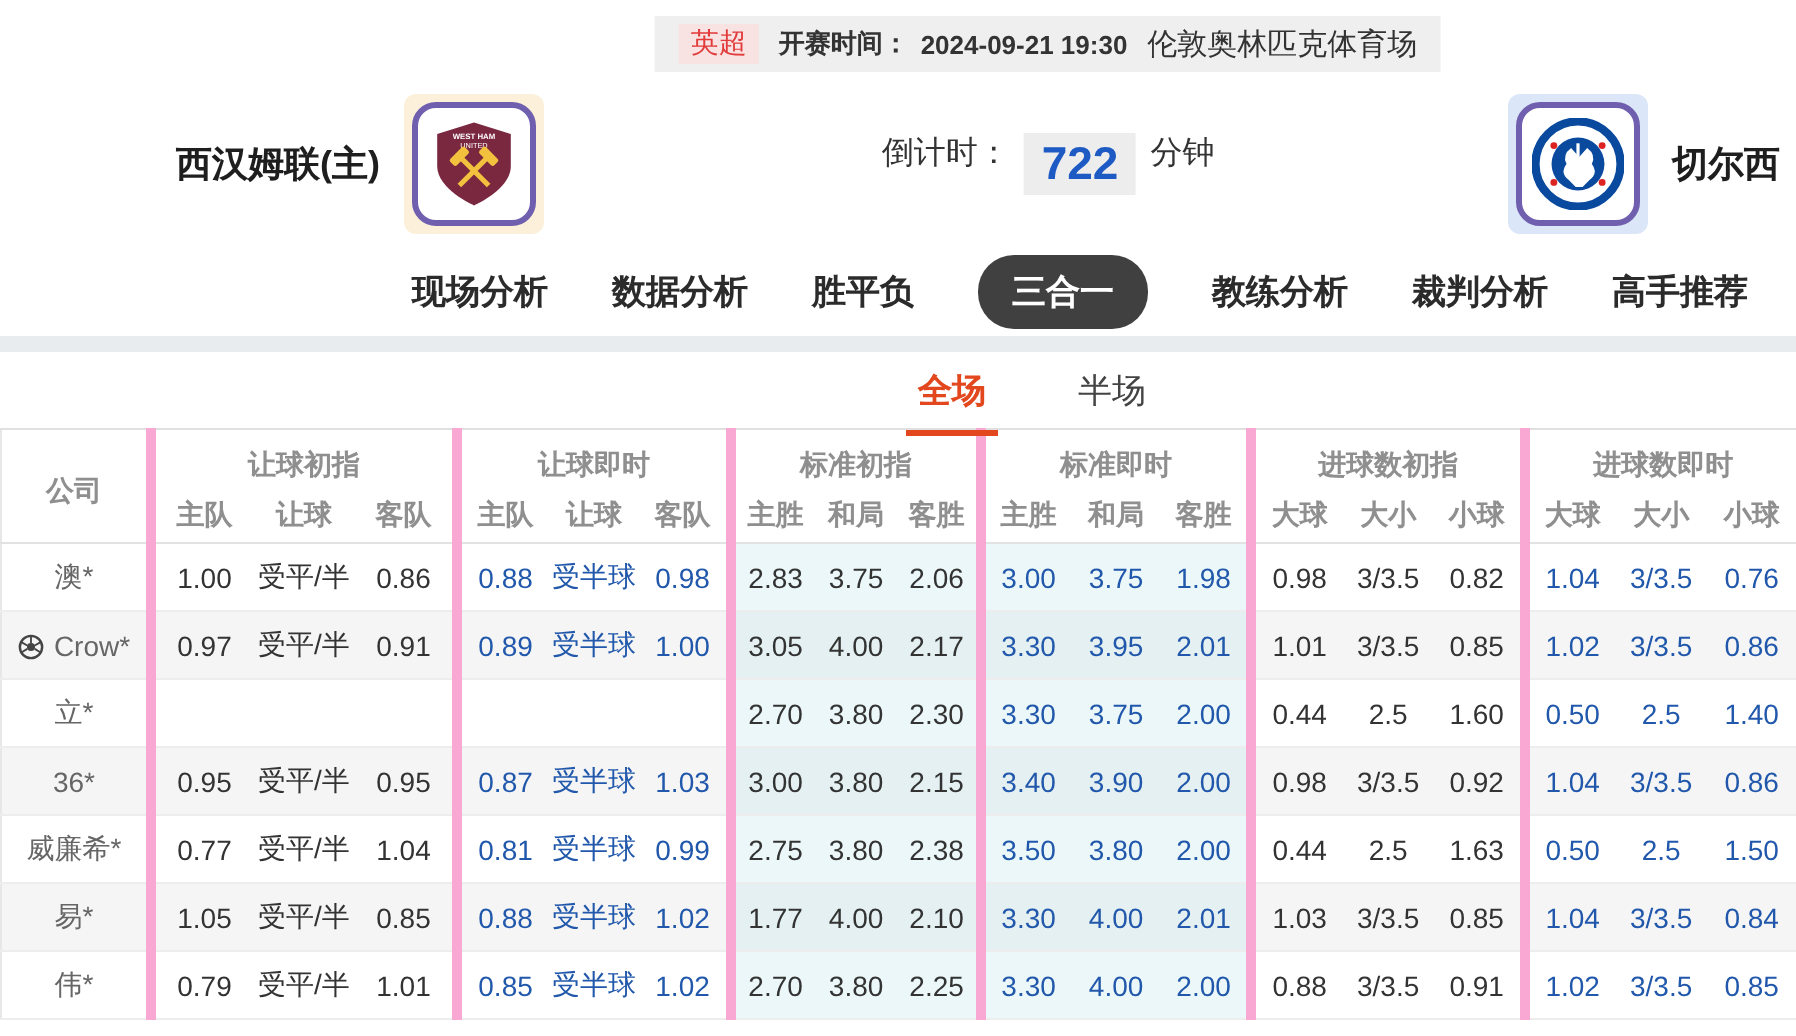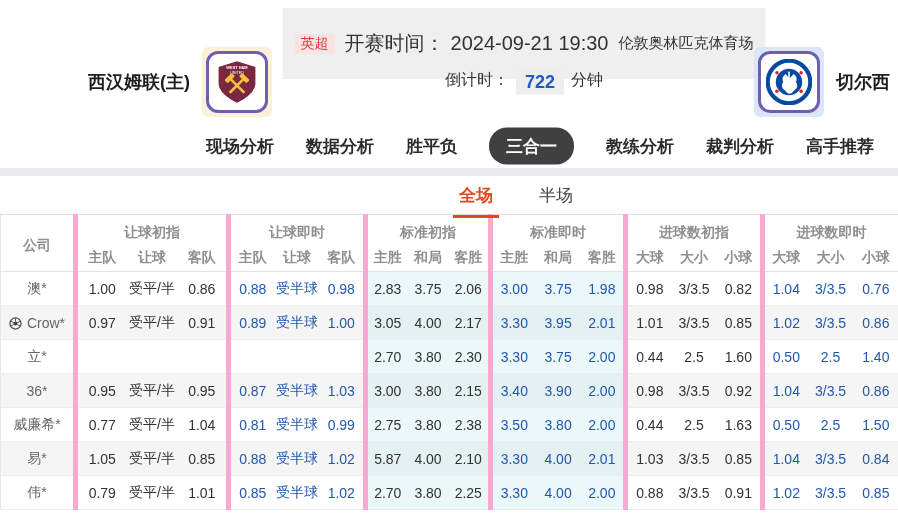--- a/index.html
+++ b/index.html
@@ -4,40 +4,40 @@
 <style>
   * { margin:0; padding:0; box-sizing:border-box; }
   html,body { background:#fff; }
   body { font-family:"Liberation Sans","DejaVu Sans",sans-serif; color:#333; }
   .page { position:relative; width:898px; height:518px; overflow:hidden; background:#fff; }
 
   
   .topbar { position:relative; height:40px; }
   .match-pill { position:absolute; left:524px; top:8px; transform:translateX(-50%);
     display:inline-flex; align-items:center; gap:10px; background:#efefef;
-    padding:22px 12px; white-space:nowrap; }
+    padding:4px 12px; white-space:nowrap; }
   .league-badge { background:#f9e2e2; color:#e23b3b; font-size:14px; padding:1px 6px; }
-  .kick-label, .kick-time { font-weight:normal; color:#333; font-size:20px; }
+  .kick-label, .kick-time { font-weight:bold; color:#333; font-size:13px; }
   .kick-time { margin-left:-4px; }
   .venue { color:#333; font-size:15px; }
 
   
   .team-header { position:relative; height:84px; }
   .team { position:absolute; top:50%; transform:translateY(-50%); display:flex; align-items:center; gap:12px; }
   .team.home { left:88px; }
   .team.away { right:8px; }
   .team-name { font-size:18px; font-weight:bold; color:#1e1e1e; }
   .logo-box { width:70px; height:70px; border-radius:6px; display:flex; align-items:center; justify-content:center; }
   .logo-box.home-bg { background:#fdf0da; }
   .logo-box.away-bg { background:#dbe6f8; }
   .logo-tile { width:62px; height:62px; background:#fff; border:3px solid #6f5fae; border-radius:12px;
     display:flex; align-items:center; justify-content:center; }
   .countdown { position:absolute; left:524px; top:50%; transform:translate(-50%,-50%);
     display:flex; align-items:flex-start; font-size:16px; color:#333; white-space:nowrap; }
-  .cd-value { font-size:18px; font-weight:bold; color:#1d5ac4; background:#ededed; padding:2px 9px; margin:0 7px; }
+  .cd-value { font-size:23px; font-weight:bold; color:#1d5ac4; background:#ededed; padding:2px 9px; margin:0 7px; }
 
   
   .nav-tabs-row { position:relative; height:44px;margin-left:16px; }
   .nav-tabs { position:absolute; left:524px; top:50%; transform:translate(-50%,-50%);
     display:flex; align-items:center; gap:32px; white-space:nowrap; }
   .nav-tab { font-size:17px; font-weight:bold; color:#2b2b2b; cursor:pointer; }
   .nav-tab.active { background:#404040; color:#fff; padding:7px 17px; border-radius:18px; }
   .gray-band { height:8px; background:#e9ecef; }
 
   
@@ -309,21 +309,21 @@
           <td class="t-blue">1.50</td>
         </tr>
         <tr>
           <td class="company-cell"><span>易*</span></td>
           <td class="grp-start t-dark">1.05</td>
           <td class="t-dark">受平/半</td>
           <td class="t-dark">0.85</td>
           <td class="grp-start t-blue">0.88</td>
           <td class="t-blue">受半球</td>
           <td class="t-blue">1.02</td>
-          <td class="grp-start t-dark bg-cyan">5.87</td>
+          <td class="grp-start t-dark bg-cyan">1.77</td>
           <td class="t-dark bg-cyan">4.00</td>
           <td class="t-dark bg-cyan">2.10</td>
           <td class="grp-start t-blue bg-cyan">3.30</td>
           <td class="t-blue bg-cyan">4.00</td>
           <td class="t-blue bg-cyan">2.01</td>
           <td class="grp-start t-dark">1.03</td>
           <td class="t-dark">3/3.5</td>
           <td class="t-dark">0.85</td>
           <td class="grp-start t-blue">1.04</td>
           <td class="t-blue">3/3.5</td>

